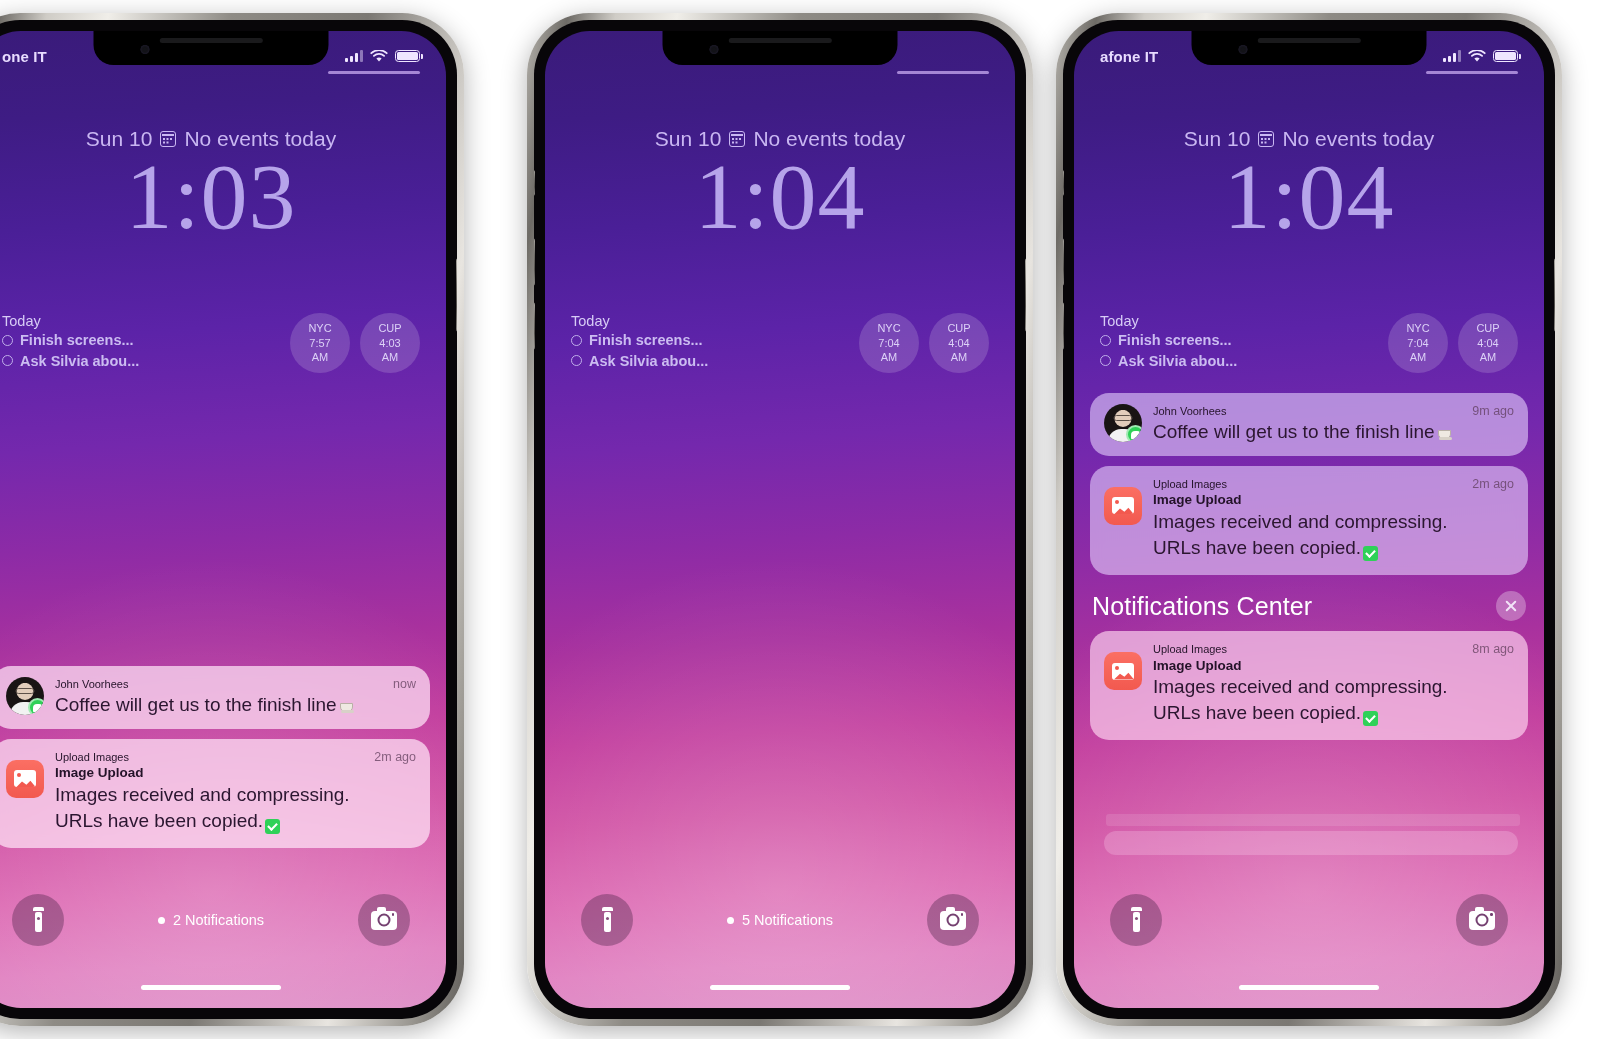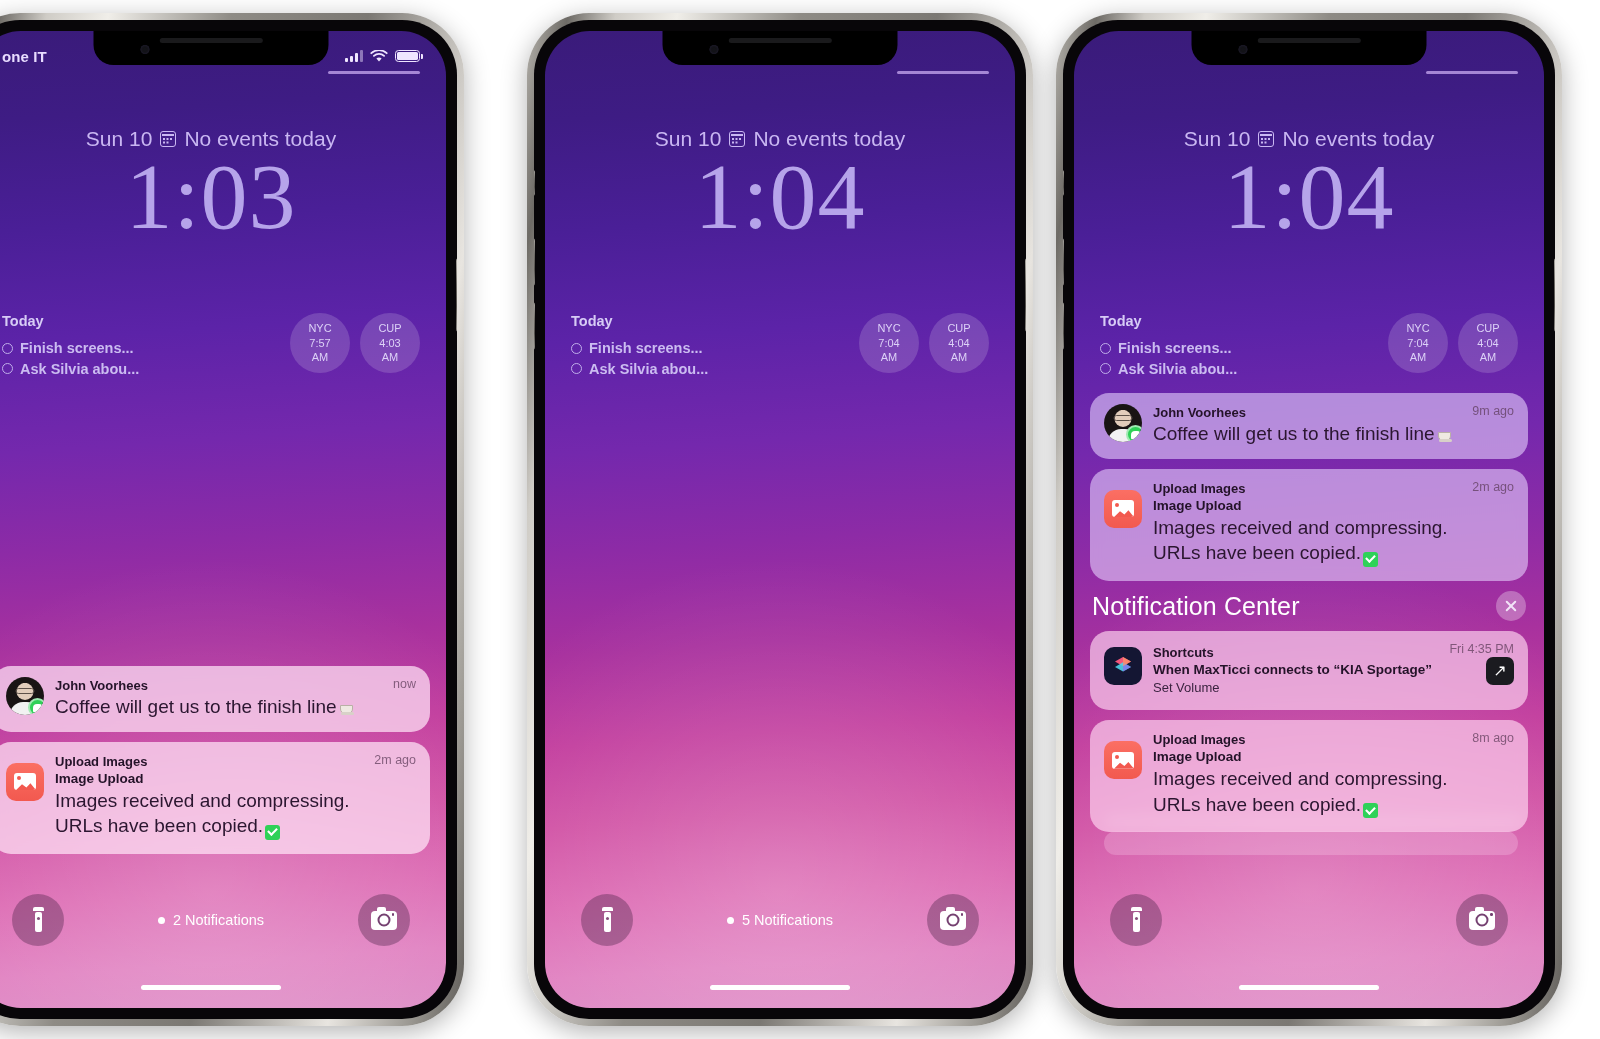--- a/index.html
+++ b/index.html
@@ -112,21 +112,21 @@
     font-size:94px; line-height:1.0; color:#b6a4ea; font-weight:400;
     margin-top:-2px; letter-spacing:1px;
   }
 
   
   .widgets{
     position:absolute; left:0; right:0; top:282px; z-index:3;
     display:flex; align-items:flex-start; padding:0 26px; gap:10px;
   }
   .w-reminders{ flex:1; color:#cbbcf1; }
-  .w-reminders .w-title{ font-size:14.5px; font-weight:700; margin-bottom:9px; color:#d7ccf6;}
+  .w-reminders .w-title{ font-size:14.5px; font-weight:400; margin-bottom:1px; color:#d7ccf6;}
   .w-reminders .w-row{ display:flex; align-items:center; gap:7px; font-size:14.5px; font-weight:600; line-height:1.42;}
   .circ{ width:11px;height:11px;border:1.6px solid #c0aeea;border-radius:50%; flex:0 0 auto;}
   .w-clockcircle{
     width:60px;height:60px;border-radius:50%;
     background:rgba(255,255,255,.16);
     display:flex;flex-direction:column;align-items:center;justify-content:center;
     color:#ddd2f7; font-size:11px; line-height:1.32; font-weight:500; flex:0 0 auto;
   }
 
   
@@ -139,21 +139,21 @@
     backdrop-filter:blur(6px);
     margin-bottom:10px;
   }
   .notif.light{ background:rgba(255,228,246,.72); }
   .notif.lilac{ background:rgba(233,214,255,.58); }
   .notif.pinker{ background:rgba(255,216,242,.66); }
 
   .n-icon{ width:38px;height:38px;border-radius:10px;flex:0 0 auto;position:relative;}
   .n-body{flex:1 1 auto; min-width:0;}
   .n-time{ position:absolute; right:14px; top:11px; font-size:12.5px; color:#5b3a57; opacity:.72; white-space:nowrap;}
-  .n-app{ font-size:13px; font-weight:700; color:#241329; line-height:1.32;}
+  .n-app{ font-size:11px; font-weight:400; color:#241329; line-height:1.32;}
   .n-title{ font-size:13.5px; font-weight:700; color:#241329; line-height:1.32;}
   .n-text{ font-size:19px; color:#2b1630; line-height:1.34; padding-right:44px;}
   .n-sub{ font-size:13px; color:#3b2340; line-height:1.32;}
 
   
   .avatar{ width:38px;height:38px;border-radius:50%;overflow:hidden;position:relative;
     background:radial-gradient(circle at 50% 34%, #d9c7b6 0 21%, rgba(0,0,0,0) 22%), #191414;}
   .avatar .head{position:absolute;left:50%;top:16%;transform:translateX(-50%);
     width:17px;height:17px;border-radius:50%;background:#e2cdbb;}
   .avatar .glass{position:absolute;left:50%;top:28%;transform:translateX(-50%);
@@ -439,20 +439,39 @@
       <div class="btn-side btn-volup" style="top:218px"></div>
       <div class="btn-side btn-voldn" style="top:282px"></div>
       <div class="btn-side btn-power" style="top:238px"></div>
 
       <div class="screen">
         <div class="notch">
           <div class="speaker"></div>
           <div class="camera"></div>
         </div>
 
+        <div class="statusbar">
+          <div class="carrier">afone IT</div>
+          <div class="status-right">
+            <div class="bars">
+                <i></i>
+                <i></i>
+                <i></i>
+                <i></i>
+              </div>
+            <svg width="18" height="13" viewBox="0 0 18 13">
+              <path d="M9 11.6 6.4 8.6a4 4 0 0 1 5.2 0Z" fill="#efe6ff"></path>
+              <path d="M3.9 5.9a7.6 7.6 0 0 1 10.2 0" stroke="#efe6ff" stroke-width="1.8" fill="none" stroke-linecap="round"></path>
+              <path d="M1.3 3.2a11.4 11.4 0 0 1 15.4 0" stroke="#efe6ff" stroke-width="1.8" fill="none" stroke-linecap="round"></path>
+            </svg>
+            <div class="batt">
+                <i></i>
+              </div>
+          </div>
+        </div>
         <div class="sb-underline"></div>
 
         <div class="lock-top">
           <div class="datebar">
             <span>Sun 10</span>
             <span class="cal-ico"></span>
             <span>No events today</span>
           </div>
           <div class="clock">1:04</div>
         </div>
@@ -505,42 +524,25 @@
             <div class="n-body">
               <div class="n-app">Upload Images</div>
               <div class="n-title">Image Upload</div>
               <div class="n-text"><span>Images received and compressing. URLs have been copied.</span><span class="check"></span></div>
             </div>
             <div class="n-time">2m ago</div>
           </div>
         </div>
 
         <div class="nc-header" style="top:560px;">
-          <div class="nc-title">Notification Center</div>
+          <div class="nc-title">Notifications Center</div>
           <div class="nc-close"></div>
         </div>
 
         <div class="notifs" style="top:600px;">
-          <div class="notif pinker" style="padding:13px 14px 14px 14px;">
-            <div class="n-icon ico-shortcuts" style="margin-top:3px">
-              <svg width="26" height="26" viewBox="0 0 26 26">
-                <path d="M13 4 21 8.6 13 13.2 5 8.6Z" fill="#ff5a7e" opacity=".95"></path>
-                <path d="M13 9.3 21 13.9 13 18.5 5 13.9Z" fill="#4fd3e8" opacity=".9"></path>
-                <path d="M13 9.3 21 13.9 13 18.5Z" fill="#8a6ff0" opacity=".75"></path>
-                <path d="M13 4 21 8.6 13 13.2Z" fill="#ff9a66" opacity=".7"></path>
-              </svg>
-            </div>
-            <div class="n-body">
-              <div class="n-app">Shortcuts</div>
-              <div class="n-title" style="padding-right:46px">When MaxTicci connects to “KIA Sportage”</div>
-              <div class="n-sub">Set Volume</div>
-            </div>
-            <div class="n-time">Fri 4:35 PM</div>
-            <div class="open-arrow">↗</div>
-          </div>
 
           <div class="notif pinker" style="padding-bottom:14px;">
             <div class="n-icon ico-upload" style="margin-top:10px">
                 <div class="pic"></div>
               </div>
             <div class="n-body">
               <div class="n-app">Upload Images</div>
               <div class="n-title">Image Upload</div>
               <div class="n-text"><span>Images received and compressing. URLs have been copied.</span><span class="check"></span></div>
             </div>

